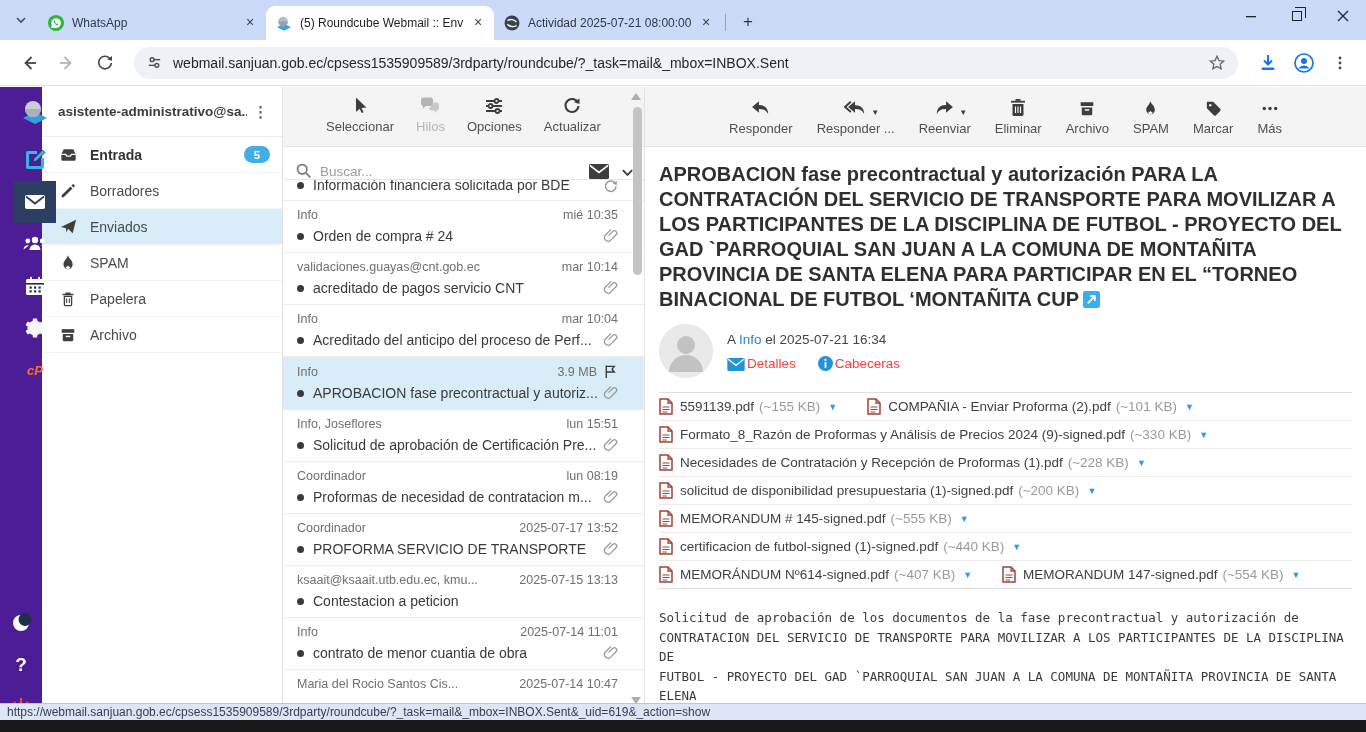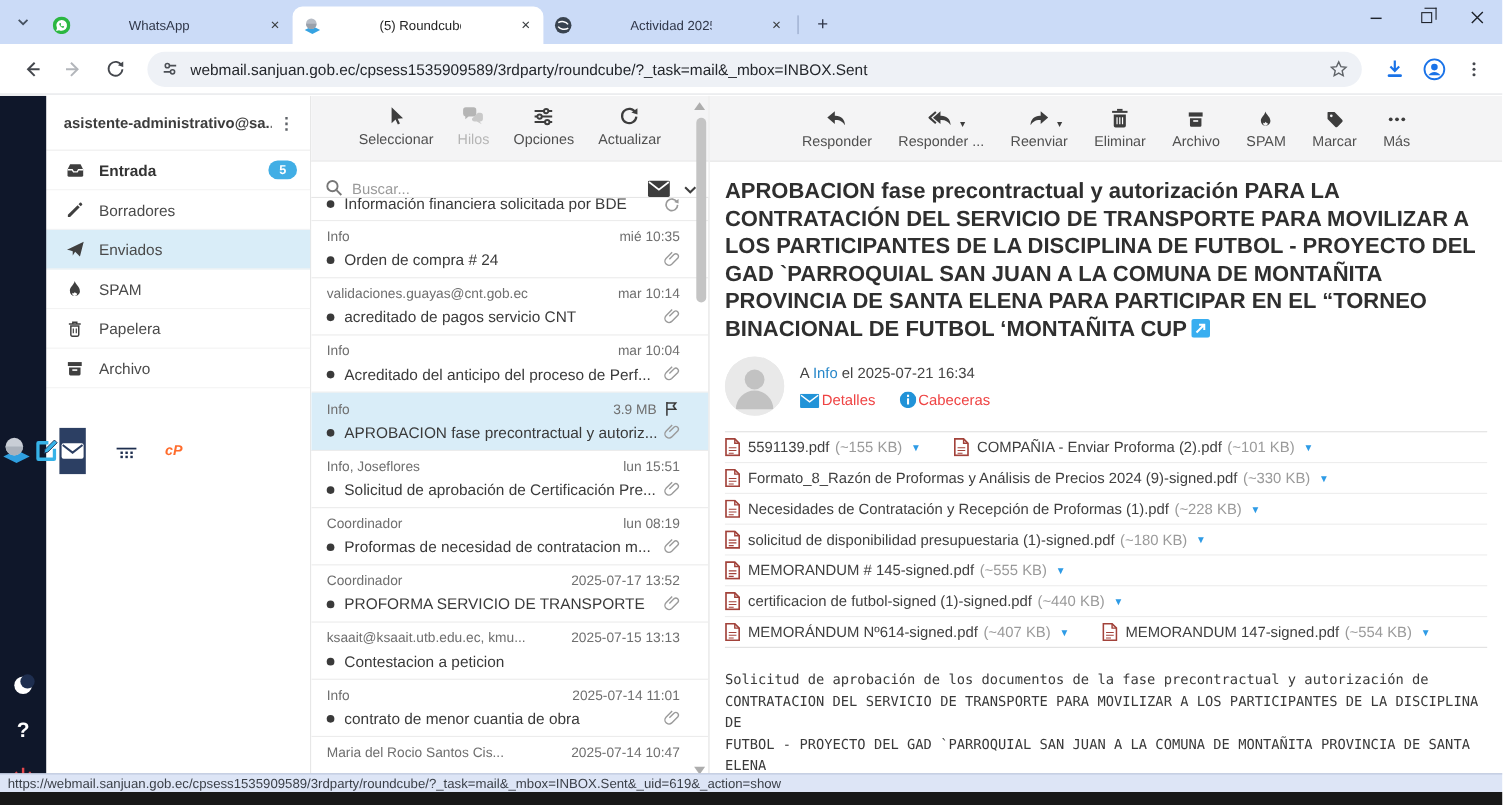--- a/index.html
+++ b/index.html
@@ -3,21 +3,21 @@
 <meta charset="utf-8">
 <style>
   * { margin:0; padding:0; box-sizing:border-box; }
   html,body { width:1366px; height:732px; }
   body { font-family:"Liberation Sans", sans-serif; background:#fff; overflow:hidden; }
   .screen { position:relative; width:1366px; height:732px; overflow:hidden; background:#fff; }
 
   
   .tabstrip { height:40px; background:#cbdbf7; display:flex; align-items:flex-end; padding-left:6px; position:relative; }
   .tabsearch { width:26px; height:26px; margin:0 4px 7px 2px; display:flex; align-items:center; justify-content:center; color:#44505f; font-size:12px; border-radius:50%; }
-  .tab { width:228px; height:34px; display:flex; align-items:center; padding:0 8px 0 10px; font-size:12px; color:#30374a; border-radius:9px 9px 0 0; position:relative;gap:45px; }
+  .tab { width:228px; height:34px; display:flex; align-items:center; padding:0 8px 0 10px; font-size:12px; color:#30374a; border-radius:9px 9px 0 0; position:relative; }
   .tab.active { background:#fff; color:#1f1f1f; }
   .tab .fav { width:16px; height:16px; margin-right:8px; flex:0 0 16px; }
   .tab .t { flex:1; white-space:nowrap; overflow:hidden; }
   .tab .x { width:16px; height:16px; line-height:15px; text-align:center; font-size:14px; color:#3c4043; border-radius:50%; margin-left:6px; }
   .tabdiv { width:1px; height:17px; background:#93a4c6; margin:0 3px 9px 3px; }
   .newtab { width:26px; height:26px; margin:0 0 5px 6px; font-size:17px; color:#30374a; display:flex; align-items:center; justify-content:center; }
   .wincontrols { position:absolute; right:0; top:0; height:32px; display:flex; }
   .winbtn { width:46px; height:32px; display:flex; align-items:center; justify-content:center; color:#1f242d; font-size:13px; }
   .restore-glyph { width:10px; height:10px; border:1.2px solid #1f242d; position:relative; }
   .restore-glyph:before { content:""; position:absolute; left:2px; bottom:2px; width:10px; height:10px; border:1.2px solid #1f242d; border-left:none; border-bottom:none; }
@@ -26,21 +26,21 @@
   .navbtn { width:30px; height:30px; display:flex; align-items:center; justify-content:center; margin:0 4px; font-size:18px; color:#44474d; }
   .navbtn.disabled { color:#b3b6bb; }
   .omnibox { flex:1; height:32px; background:#eef1f6; border-radius:16px; margin:14px 10px; display:flex; align-items:center; padding:0 12px; }
   .omnibox .url { flex:1; font-size:14px; color:#23262b; white-space:nowrap; overflow:hidden; }
   .rightbtn { width:32px; height:32px; display:flex; align-items:center; justify-content:center; margin-left:4px; }
 
   
   .app { position:absolute; top:87px; left:0; right:0; bottom:0; display:flex; overflow:hidden; }
 
   
-  .rail { width:42px; background:#0f172a; display:flex; flex-direction:row; align-items:center; flex:0 0 42px; position:relative; }
+  .rail { width:42px; background:#4c1d95; display:flex; flex-direction:column; align-items:center; flex:0 0 42px; position:relative;padding-left:28px; }
   .rail-item { width:42px; height:42px; display:flex; align-items:center; justify-content:center; color:#fff; }
   .rail-item.active { background:#2c3f63; }
   .rail-logo { margin:6px 0 4px; }
   .rail-bottom { position:absolute; bottom:4px; left:0; width:42px; display:flex; flex-direction:column; align-items:center; }
   .cp { color:#ff6c2c; font-weight:bold; font-size:13px; font-style:italic; }
   .qmark { color:#fff; font-size:19px; font-weight:bold; }
 
   
   .folders { width:241px; flex:0 0 241px; background:#fff; border-right:1px solid #e2e2e2; }
   .acct { height:50px; display:flex; align-items:center; padding:0 8px 0 16px; border-bottom:1px solid #ededed; }
@@ -819,21 +819,21 @@
 
               <span class="att">
                 <span class="pdfic">
                 <svg width="14" height="17" viewBox="0 0 14 17">
                   <path d="M1 1h8l4 4v11H1Z" fill="none" stroke="#a2423a" stroke-width="1.5"></path>
                   <path d="M9 1v4h4" fill="none" stroke="#a2423a" stroke-width="1.3"></path>
                   <path d="M3.5 9h7M3.5 11.5h7M3.5 14h4.5" stroke="#a2423a" stroke-width="1"></path>
                 </svg>
               </span>
                 <span class="an">solicitud de disponibilidad presupuestaria (1)-signed.pdf</span>
-                <span class="as">(~180 KB)</span>
+                <span class="as">(~200 KB)</span>
                 <span class="acaret">▼</span>
               </span>
 
           </div>
 
           <div class="attrow">
 
               <span class="att">
                 <span class="pdfic">
                 <svg width="14" height="17" viewBox="0 0 14 17">

